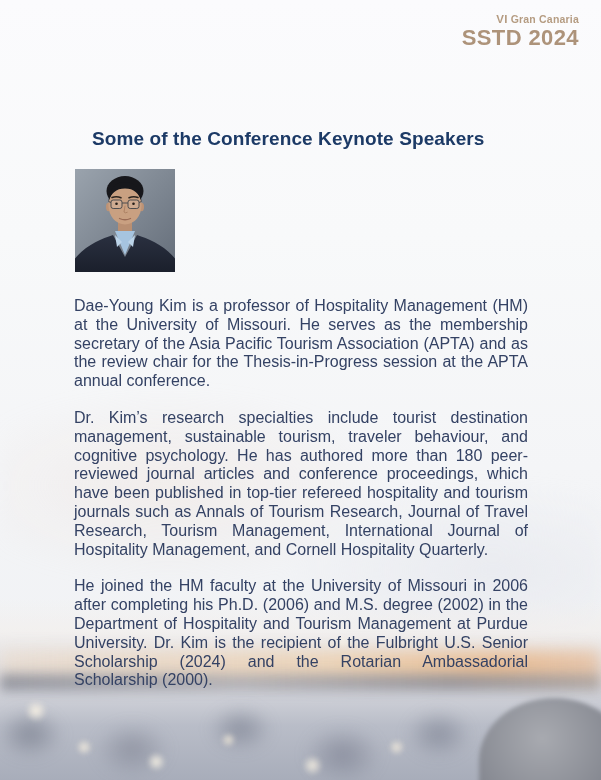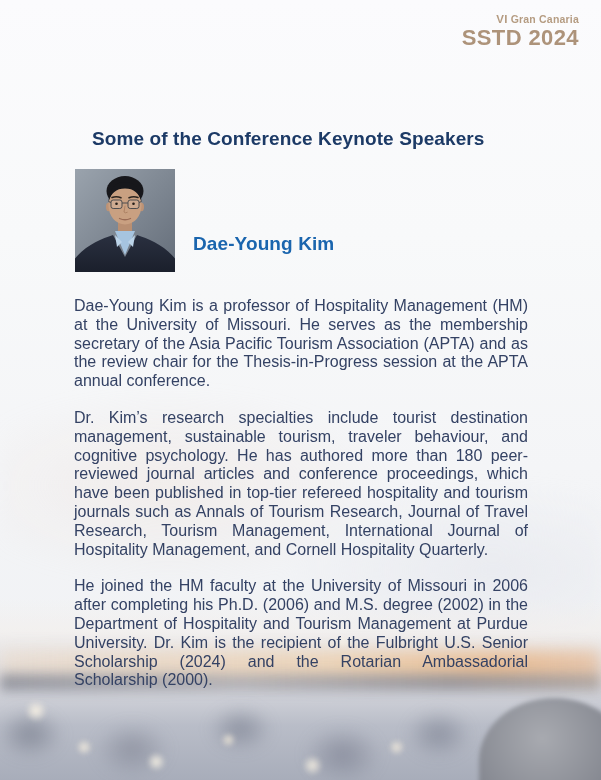--- a/index.html
+++ b/index.html
@@ -118,21 +118,20 @@
       <line x1="36" y1="33.5" x2="33.5" y2="32.5"></line>
       <line x1="64" y1="33.5" x2="66.5" y2="32.5"></line>
     </g>
     <circle cx="41.5" cy="34.8" r="1.3" fill="#241d18"></circle>
     <circle cx="58.5" cy="34.8" r="1.3" fill="#241d18"></circle>
     <path d="M50,37 L49,43 Q50.2,44.5 52.2,43.4" stroke="#ad8264" stroke-width="1" fill="none" stroke-linecap="round"></path>
     <path d="M44.5,49.5 Q50,52 55.5,49.5" stroke="#996a55" stroke-width="1.3" fill="none" stroke-linecap="round"></path>
   </svg>
 
   <div class="speaker-id">
-    <div class="speaker-name">Dae-Young Kim</div>
   </div>
 
   <section class="bio">
     <p>Dae-Young Kim is a professor of Hospitality Management (HM) at the University of Missouri. He serves as the membership secretary of the Asia Pacific Tourism Association (APTA) and as the review chair for the Thesis-in-Progress session at the APTA annual conference.</p>
     <p>Dr. Kim’s research specialties include tourist destination management, sustainable tourism, traveler behaviour, and cognitive psychology. He has authored more than 180 peer-reviewed journal articles and conference proceedings, which have been published in top-tier refereed hospitality and tourism journals such as Annals of Tourism Research, Journal of Travel Research, Tourism Management, International Journal of Hospitality Management, and Cornell Hospitality Quarterly.</p>
     <p>He joined the HM faculty at the University of Missouri in 2006 after completing his Ph.D. (2006) and M.S. degree (2002) in the Department of Hospitality and Tourism Management at Purdue University. Dr. Kim is the recipient of the Fulbright U.S. Senior Scholarship (2024) and the Rotarian Ambassadorial Scholarship (2000).</p>
   </section>
 
 </div>
 

